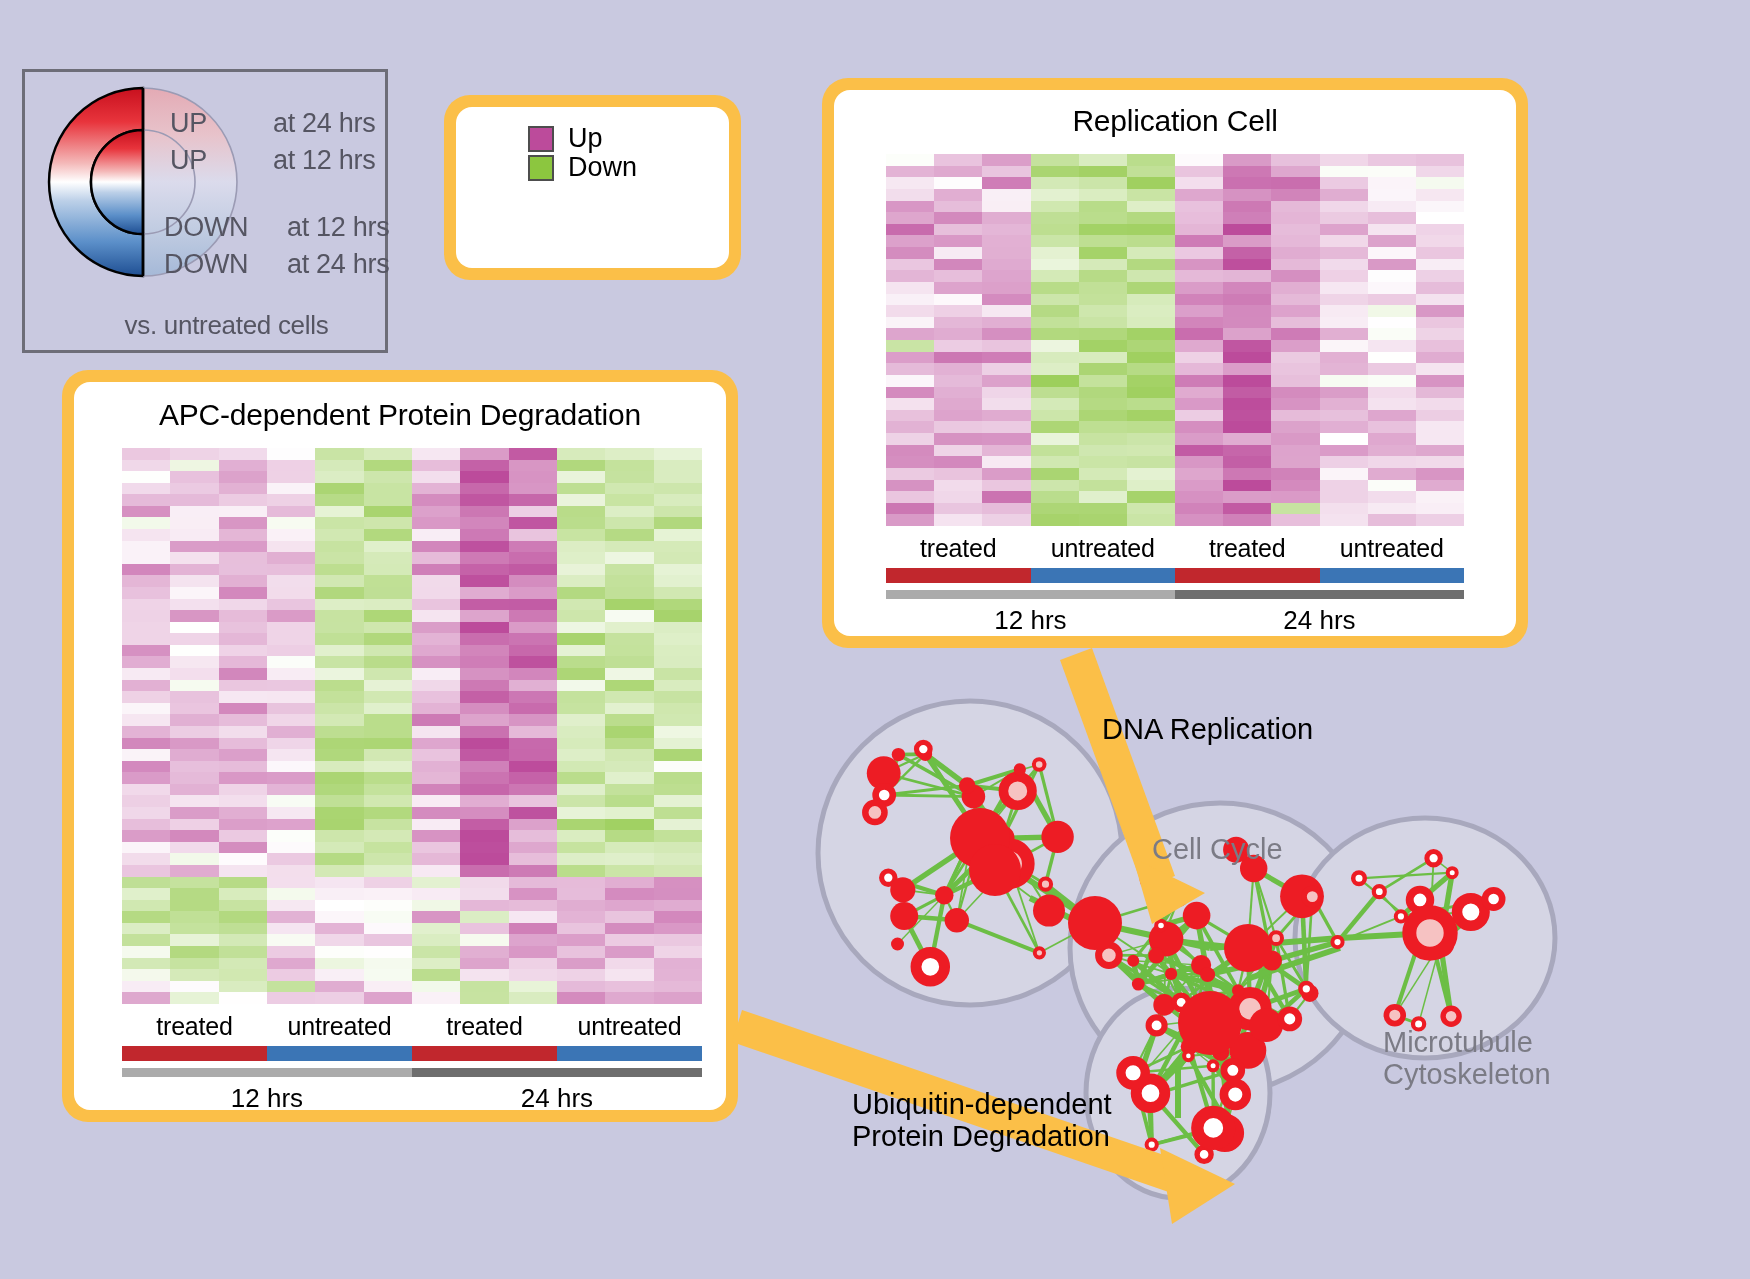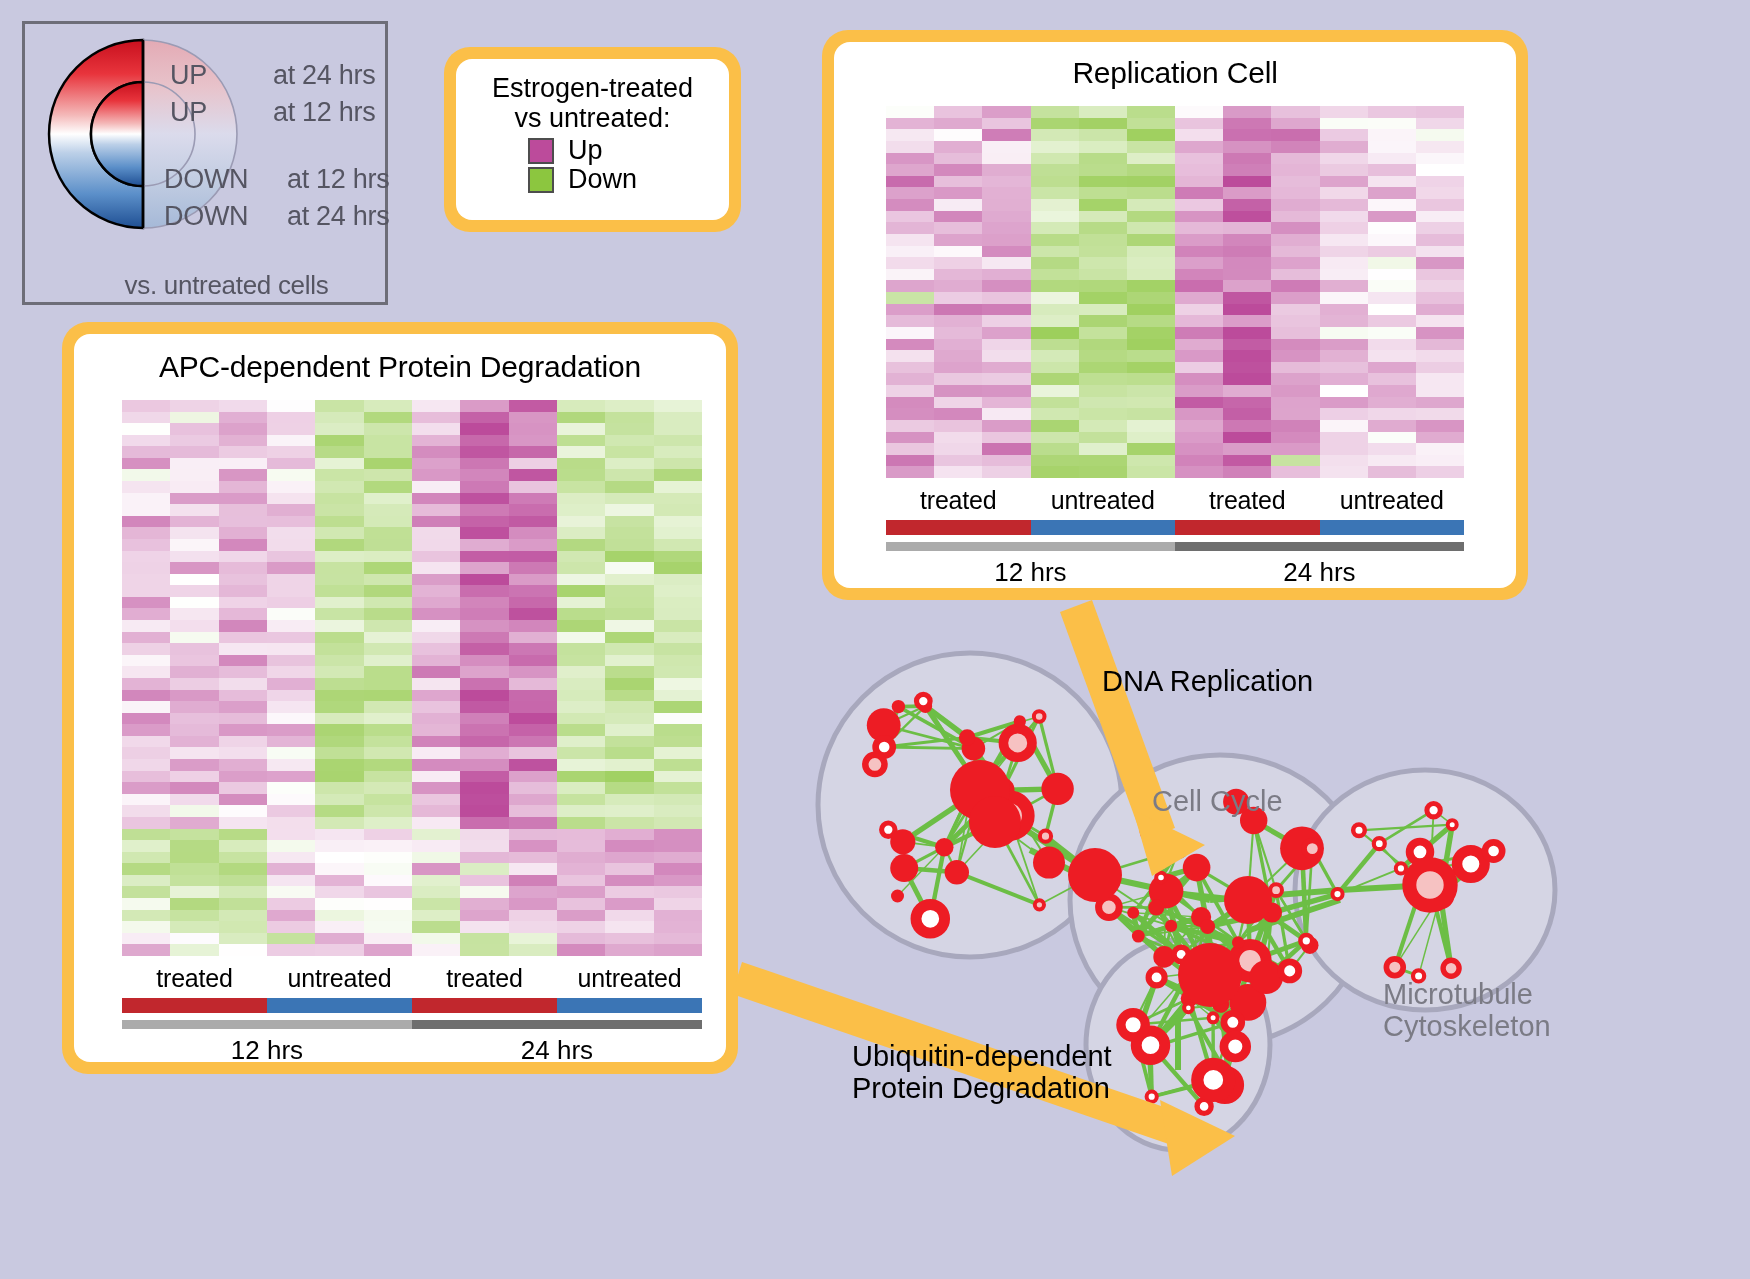--- a/index.html
+++ b/index.html
@@ -3,21 +3,21 @@
 <meta charset="utf-8">
 <style>
   html,body{margin:0;padding:0;}
   body{
     width:1750px;height:1279px;
     background:#c9c9e0;
     font-family:"Liberation Sans", sans-serif;
     overflow:hidden;
     position:relative;
   }
-  #stage{position:absolute;inset:0;}
+  #stage{position:absolute;inset:0;margin-top:48px;}
 
   
   .panel{
     position:absolute;
     background:#fbbf48;
     border-radius:26px;
     padding:12px;
     box-sizing:border-box;
   }
   .panel-inner{
@@ -141,29 +141,25 @@
 
     <div class="legend-line" style="left:145px;top:73px;">UP</div>
     <div class="legend-line" style="left:248px;top:73px;">at 12 hrs</div>
 
     <div class="legend-line" style="left:139px;top:140px;">DOWN</div>
     <div class="legend-line" style="left:262px;top:140px;">at 12 hrs</div>
 
     <div class="legend-line" style="left:139px;top:177px;">DOWN</div>
     <div class="legend-line" style="left:262px;top:177px;">at 24 hrs</div>
 
-    <div class="legend-footer" style="top:246px;padding-left:43px;">vs. untreated cells</div>
+    <div class="legend-footer" style="top:238px;padding-left:43px;">vs. untreated cells</div>
   </div>
 
   <div class="panel" id="est-legend">
     <div class="panel-inner">
-      <div class="est-head">
-        <div>Estrogen-treated</div>
-        <div>vs untreated:</div>
-      </div>
       <div class="est-rows">
         <div class="est-row">
           <span class="swatch" id="sw-up" style="background: rgb(188, 75, 155);"></span>
           <span class="est-label">Up</span>
         </div>
         <div class="est-row">
           <span class="swatch" id="sw-down" style="background: rgb(140, 198, 63);"></span>
           <span class="est-label">Down</span>
         </div>
       </div>

